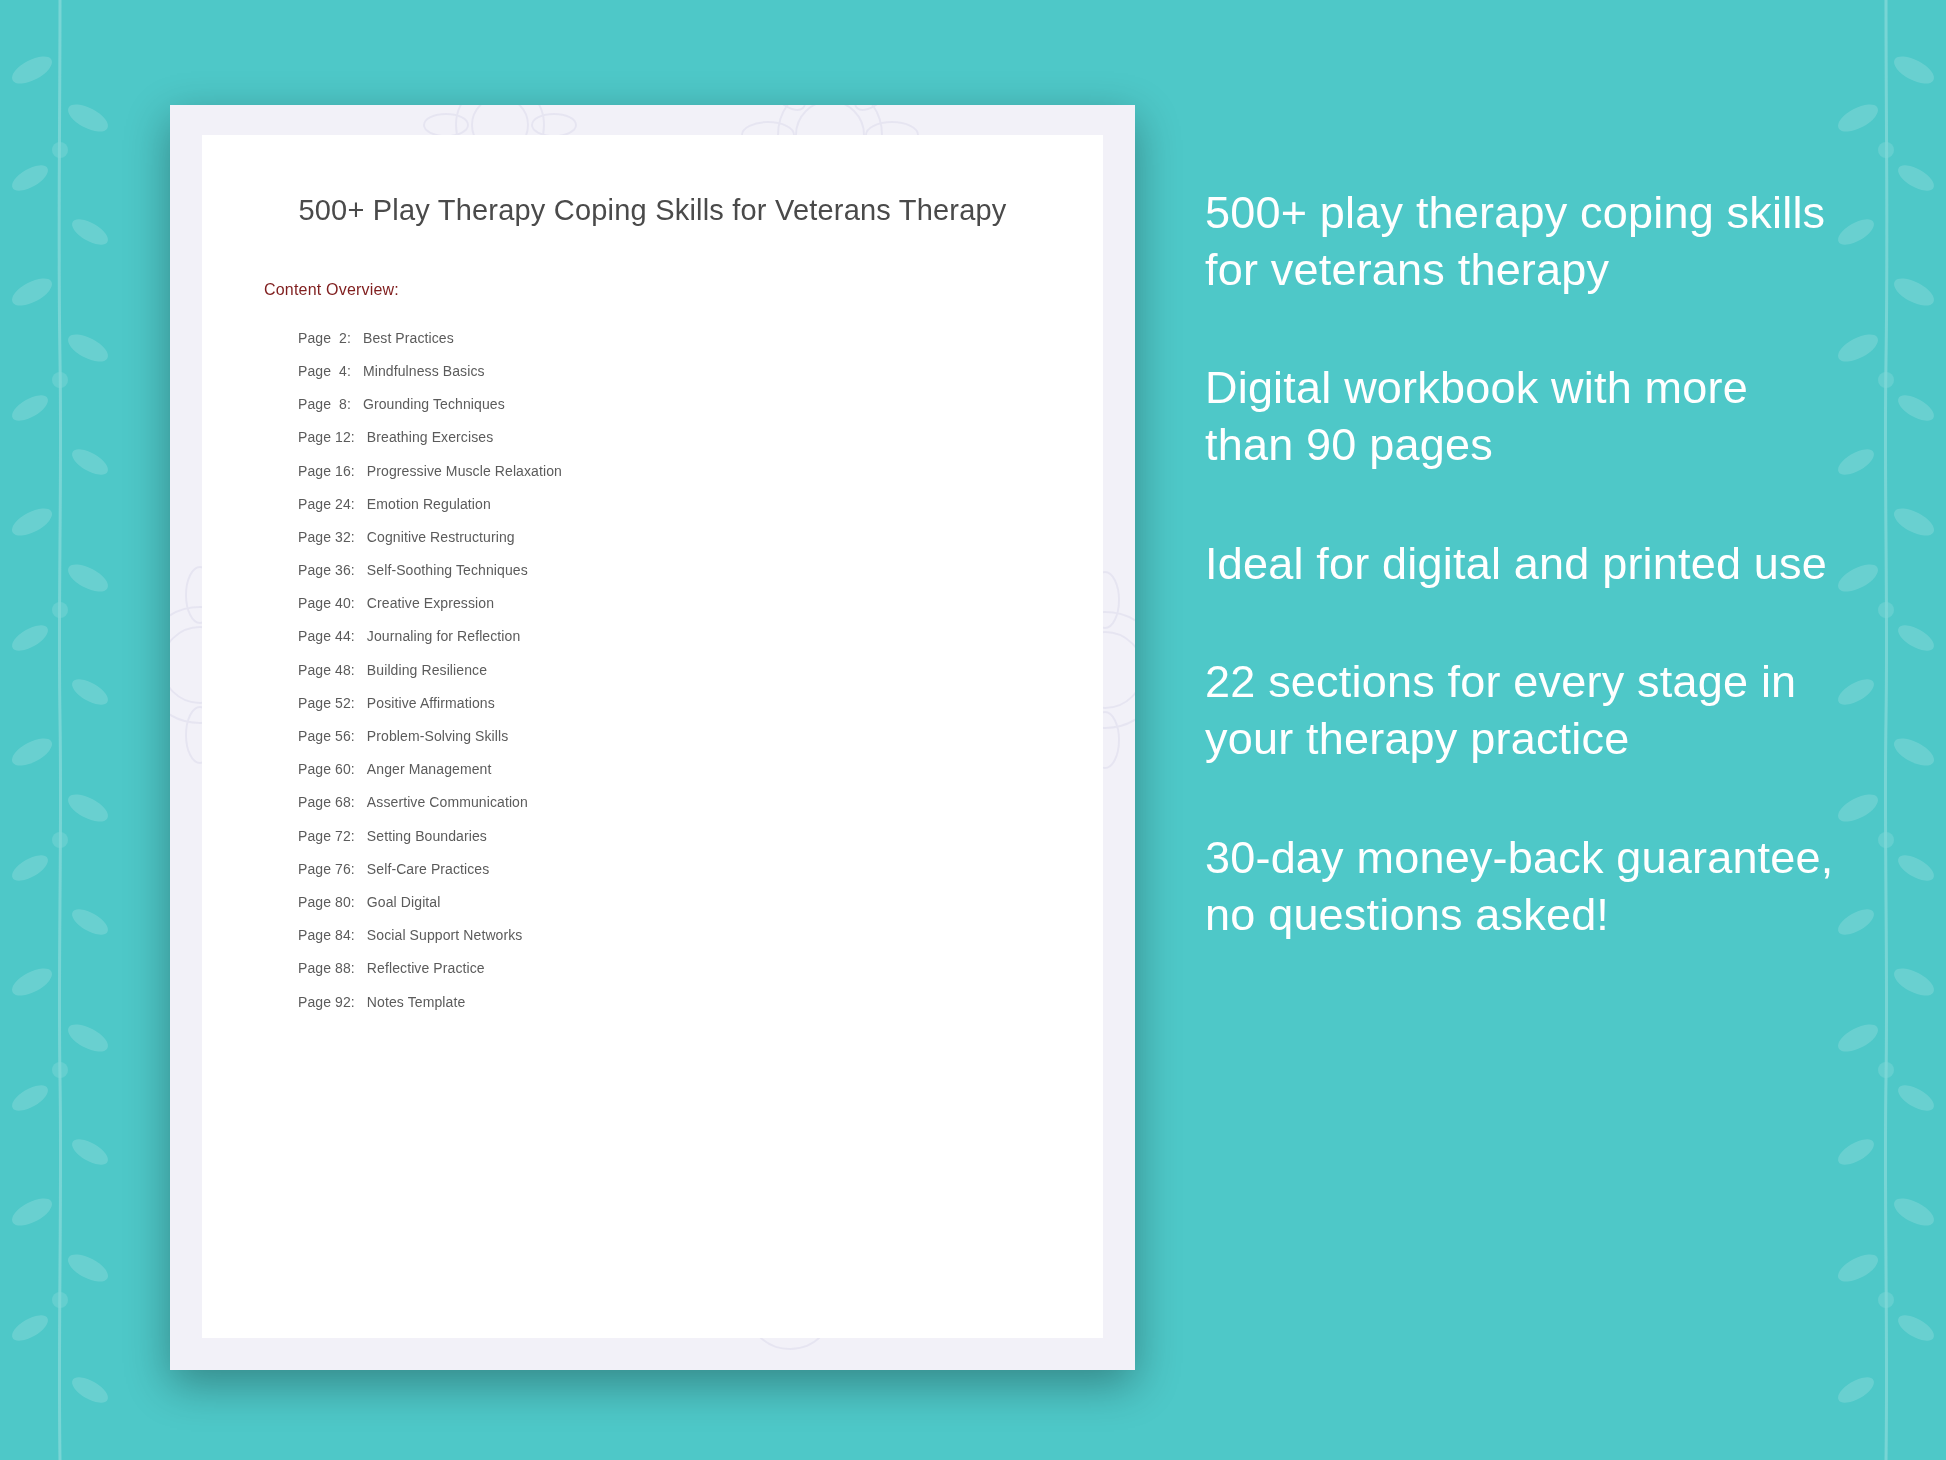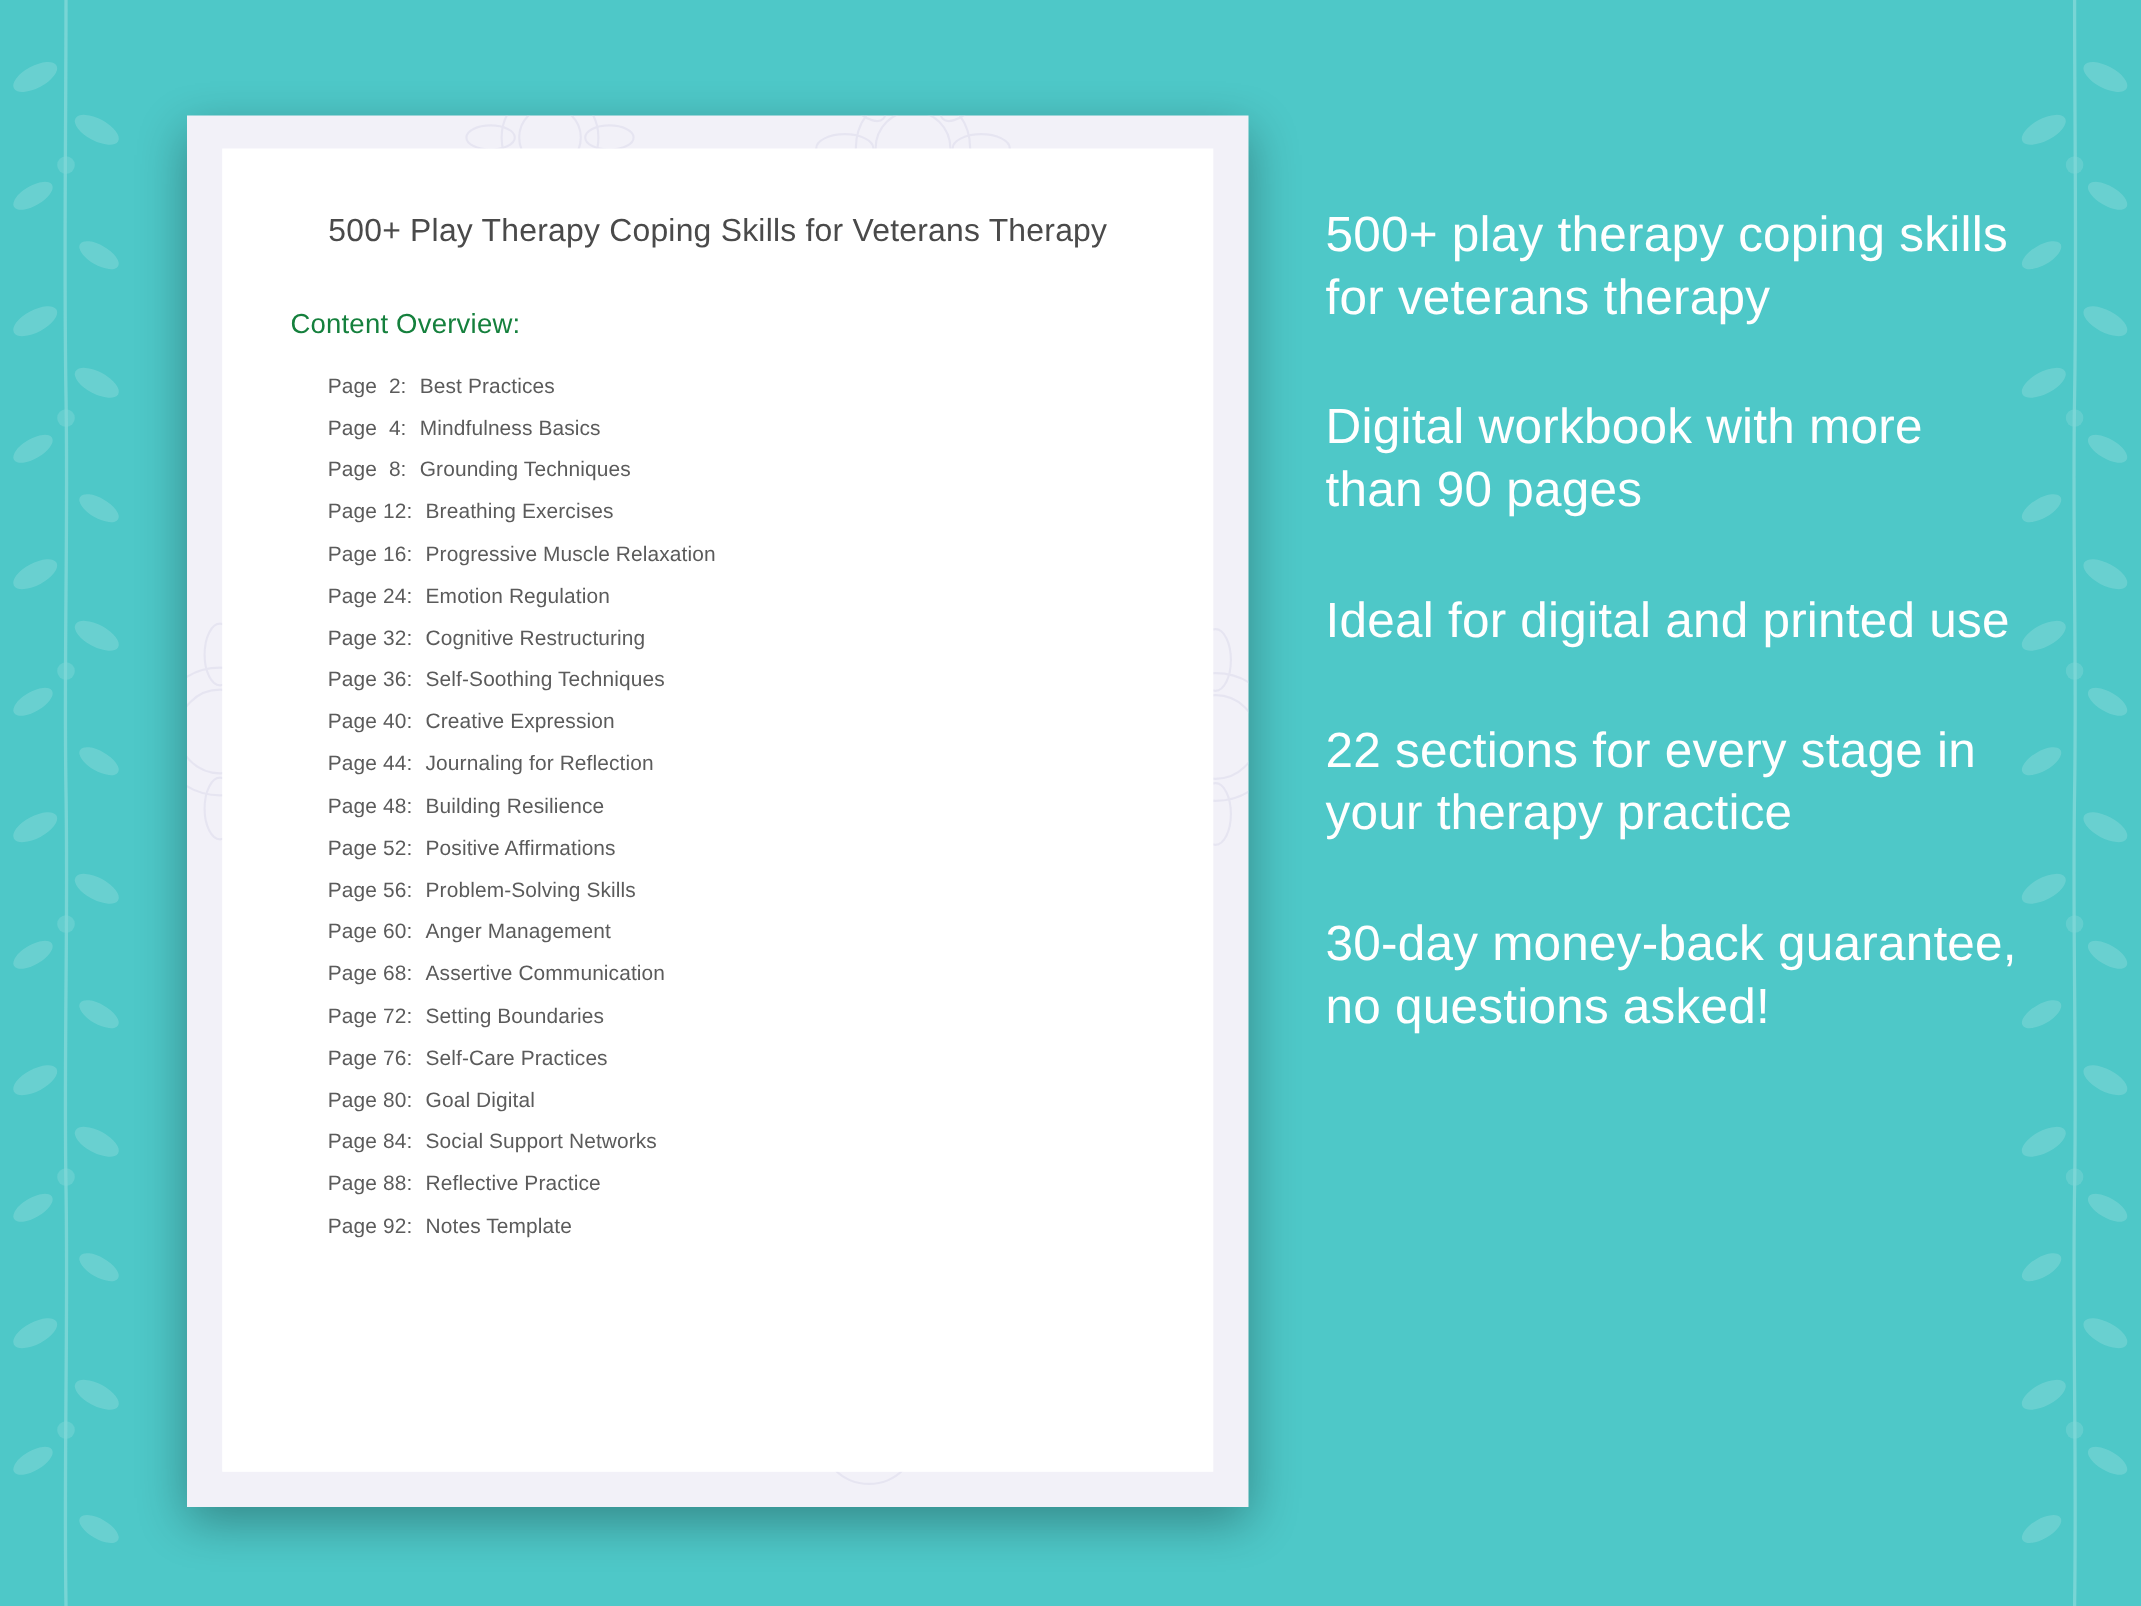--- a/index.html
+++ b/index.html
@@ -65,34 +65,34 @@
     line-height: 1.42;
     font-weight: 400;
     color: #4a4a4a;
     text-align: center;
     letter-spacing: 0.2px;
   }
 
   .doc-subtitle {
     margin: 0;
     padding: 50px 0 0 62px;
-    font-size: 25px;
-    color: #15803d;
+    font-size: 16px;
+    color: #7f1d1d;
     font-weight: 400;
     letter-spacing: 0.2px;
   }
 
   .toc {
     margin: 0;
     padding: 22px 0 0 96px;
     list-style: none;
   }
   .toc-item {
     display: flex;
-    font-size: 19px;
+    font-size: 14px;
     color: #5b5b5b;
     line-height: 1;
     padding: 9.6px 0;
     letter-spacing: 0.1px;
   }
   .toc-page {
     white-space: pre;
     font-variant-numeric: tabular-nums;
   }
   .toc-label {

